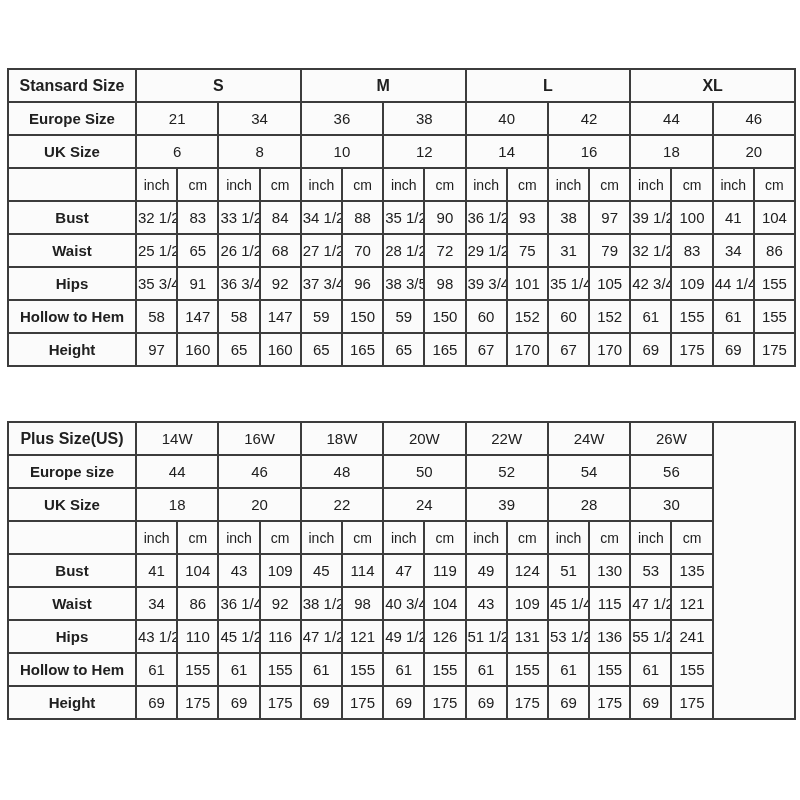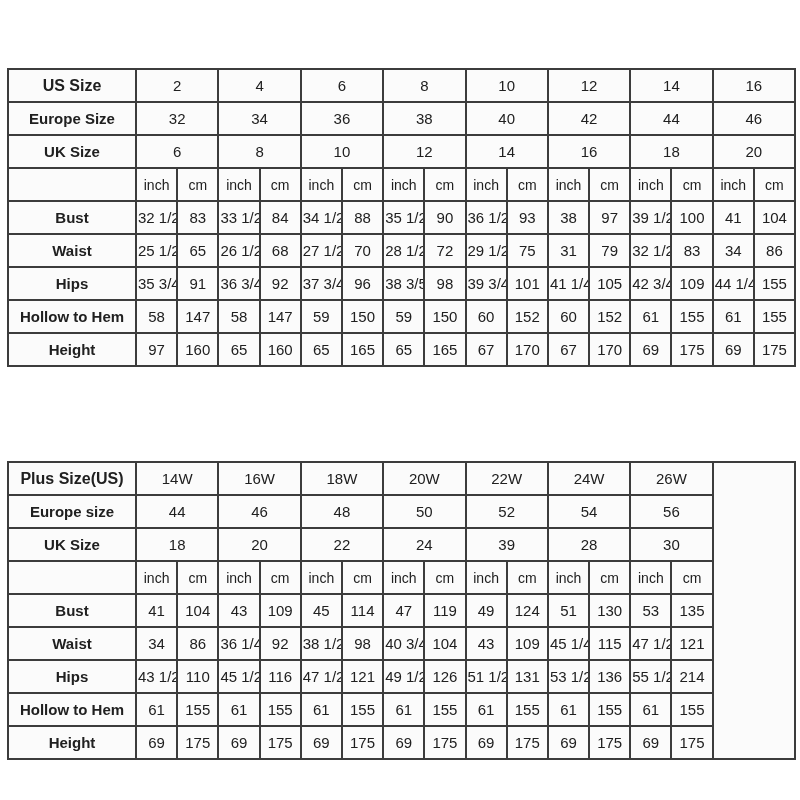--- a/index.html
+++ b/index.html
@@ -18,21 +18,21 @@
   .page{position:relative;width:800px;height:800px;overflow:hidden;}
   table.size-table{
     position:absolute;
     left:7px;
     width:789px;
     border-collapse:collapse;
     table-layout:fixed;
     background:var(--cell-bg);
   }
   #standard-table{top:68px;}
-  #plus-table{top:421px;margin-top:40px;}
+  #plus-table{top:421px;}
   table.size-table td, table.size-table th{
     border:2px solid var(--border-color);
     height:31px;
     padding:0 1px;
     text-align:center;
     vertical-align:middle;
     font-size:15px;
     font-weight:400;
     color:var(--text-color);
     background:var(--cell-bg);
@@ -63,33 +63,29 @@
         <col>
         <col>
         <col>
         <col>
         <col>
         <col>
         <col>
       </colgroup>
       <tbody>
         <tr>
-          <th class="bold">US Size</th>
-          <td colspan="2">2</td>
-          <td colspan="2">4</td>
-          <td colspan="2">6</td>
-          <td colspan="2">8</td>
-          <td colspan="2">10</td>
-          <td colspan="2">12</td>
-          <td colspan="2">14</td>
-          <td colspan="2">16</td>
+          <th class="bold">Stansard Size</th>
+          <td colspan="4" class="bold">S</td>
+          <td colspan="4" class="bold">M</td>
+          <td colspan="4" class="bold">L</td>
+          <td colspan="4" class="bold">XL</td>
         </tr>
         <tr>
           <th>Europe Size</th>
-          <td colspan="2">32</td>
+          <td colspan="2">21</td>
           <td colspan="2">34</td>
           <td colspan="2">36</td>
           <td colspan="2">38</td>
           <td colspan="2">40</td>
           <td colspan="2">42</td>
           <td colspan="2">44</td>
           <td colspan="2">46</td>
         </tr>
         <tr>
           <th>UK Size</th>
@@ -164,21 +160,21 @@
           <td>35 3/4</td>
           <td>91</td>
           <td>36 3/4</td>
           <td>92</td>
           <td>37 3/4</td>
           <td>96</td>
           <td>38 3/5</td>
           <td>98</td>
           <td>39 3/4</td>
           <td>101</td>
-          <td>41 1/4</td>
+          <td>35 1/4</td>
           <td>105</td>
           <td>42 3/4</td>
           <td>109</td>
           <td>44 1/4</td>
           <td>155</td>
         </tr>
         <tr>
           <th>Hollow to Hem</th>
           <td>58</td>
           <td>147</td>
@@ -329,21 +325,21 @@
           <td>116</td>
           <td>47 1/2</td>
           <td>121</td>
           <td>49 1/2</td>
           <td>126</td>
           <td>51 1/2</td>
           <td>131</td>
           <td>53 1/2</td>
           <td>136</td>
           <td>55 1/2</td>
-          <td>214</td>
+          <td>241</td>
         </tr>
         <tr>
           <th>Hollow to Hem</th>
           <td>61</td>
           <td>155</td>
           <td>61</td>
           <td>155</td>
           <td>61</td>
           <td>155</td>
           <td>61</td>

